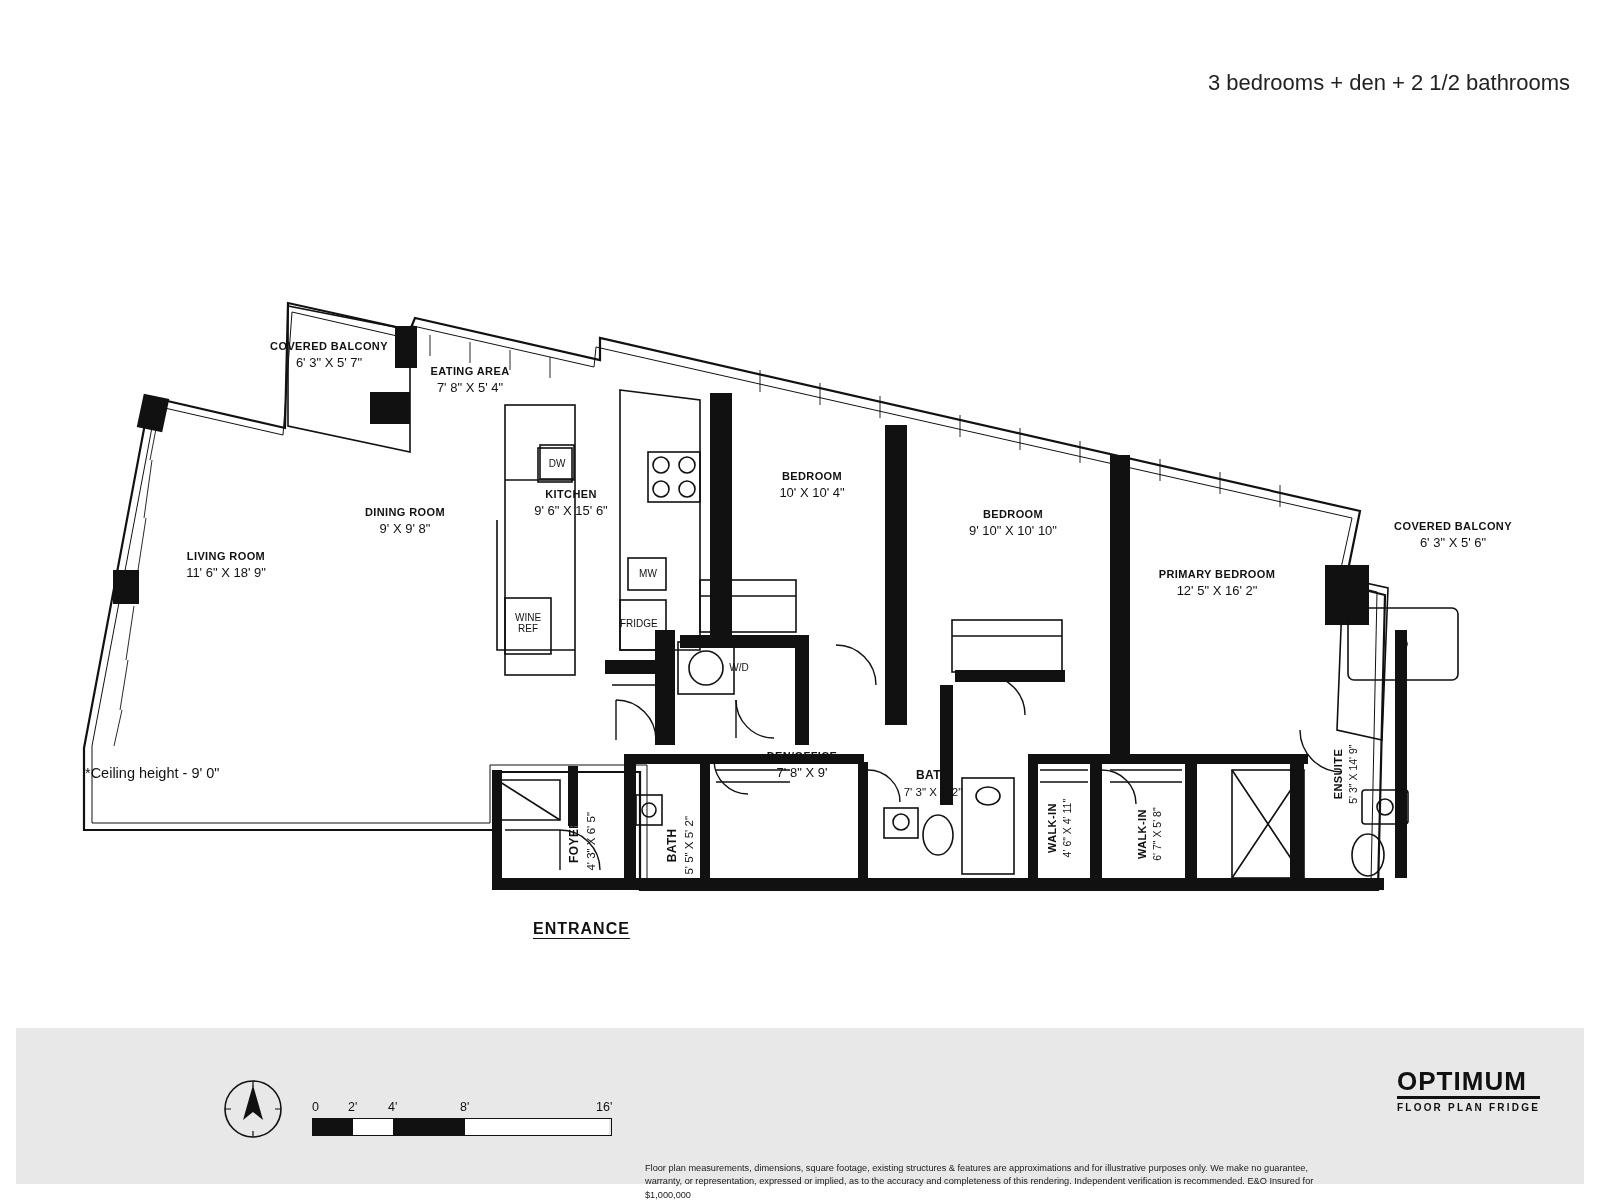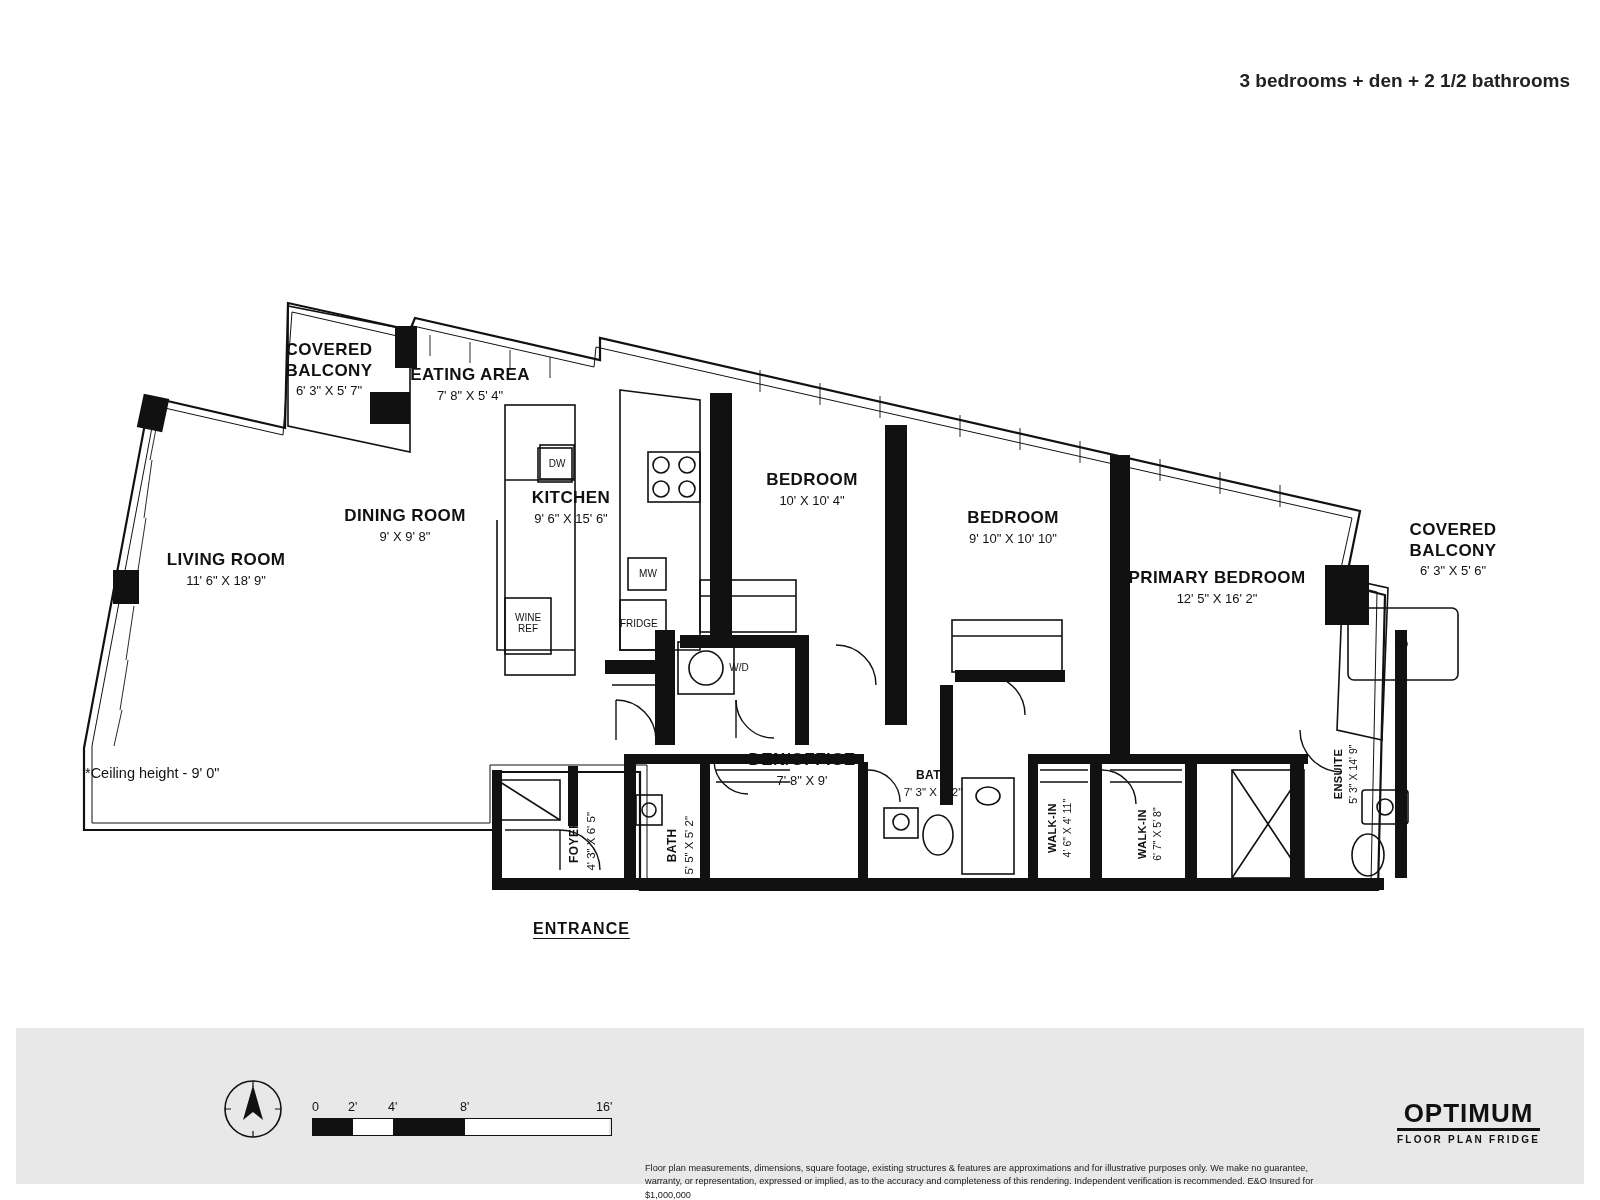--- a/index.html
+++ b/index.html
@@ -9,37 +9,37 @@
     font-family:"Liberation Sans", sans-serif;
     color:#1a1a1a;
     position:relative;
     overflow:hidden;
   }
   .page { position:absolute; inset:0; }
 
   
   .header { position:absolute; right:30px; top:58px; text-align:right; width:860px; }
   .title { font-size:30px; font-weight:600; letter-spacing:.2px; color:#111; }
-  .subtitle { font-size:19px; color:#222; margin-top:12px; font-weight:700; }
+  .subtitle { font-size:22px; color:#222; margin-top:12px; font-weight:400; }
   .stats {
     margin-top:22px; background:#e7e7e7; display:flex; justify-content:flex-end;
     align-items:center; height:48px; padding:0 22px 0 26px; gap:0px;
   }
   .stat { font-size:17.5px; color:#111; white-space:nowrap; }
   .stat b { font-weight:700; }
   .stat .val { font-weight:700; margin-left:10px; }
   .stat.light .val { font-weight:400; }
   .divider-v { width:1px; height:26px; background:#9a9a9a; margin:0 22px; }
 
   
   .plan { position:absolute; left:0; top:230px; width:1600px; height:740px; }
   .plan svg { display:block; }
 
   .lbl { position:absolute; text-align:center; line-height:1.22; }
-  .lbl .n { font-size:17px; font-weight:700; letter-spacing:.4px; color:#111; text-transform:uppercase; }
+  .lbl .n { font-size:11px; font-weight:700; letter-spacing:.4px; color:#111; text-transform:uppercase; }
   .lbl .d { font-size:13px; font-weight:400; color:#111; margin-top:2px; }
   .lbl.small .n { font-size:12px; }
   .lbl.small .d { font-size:11.5px; }
   .lbl.tiny .n { font-size:11px; }
   .lbl.tiny .d { font-size:10.5px; }
 
   .vert { transform-origin:center center; }
   .rot90 { transform:rotate(-90deg); }
 
   .tagtxt { position:absolute; font-size:10px; font-weight:400; color:#111; text-align:center; line-height:1.1; }
@@ -55,21 +55,21 @@
   .scale-ticks { position:relative; height:16px; font-size:12.5px; color:#111; }
   .scale-ticks span { position:absolute; top:0; }
   .scale-rect { margin-top:2px; height:16px; border:1.5px solid #111; display:flex; }
   .scale-rect div { height:100%; }
 
   .foot-links { position:absolute; left:645px; top:1085px; font-size:13.5px; color:#111; white-space:nowrap; }
   .foot-links b { font-weight:700; }
   .foot-links .sp { display:inline-block; width:34px; }
   .disclaimer { position:absolute; left:645px; top:1162px; width:700px; font-size:9.2px; line-height:1.45; color:#1a1a1a; }
 
-  .logo { position:absolute; right:60px; top:1100px; text-align:center; }
+  .logo { position:absolute; right:60px; top:1068px; text-align:left; }
   .logo .lg1 { font-size:26px; font-weight:700; letter-spacing:1px; color:#111; line-height:1; }
   .logo .lg2 { font-size:10px; font-weight:700; letter-spacing:2.2px; color:#111; margin-top:3px; }
   .logo .bar { height:3px; background:#111; margin-top:2px; }
 </style>
 </head>
 <body>
 
 <div class="page">
 
   <div class="header">

